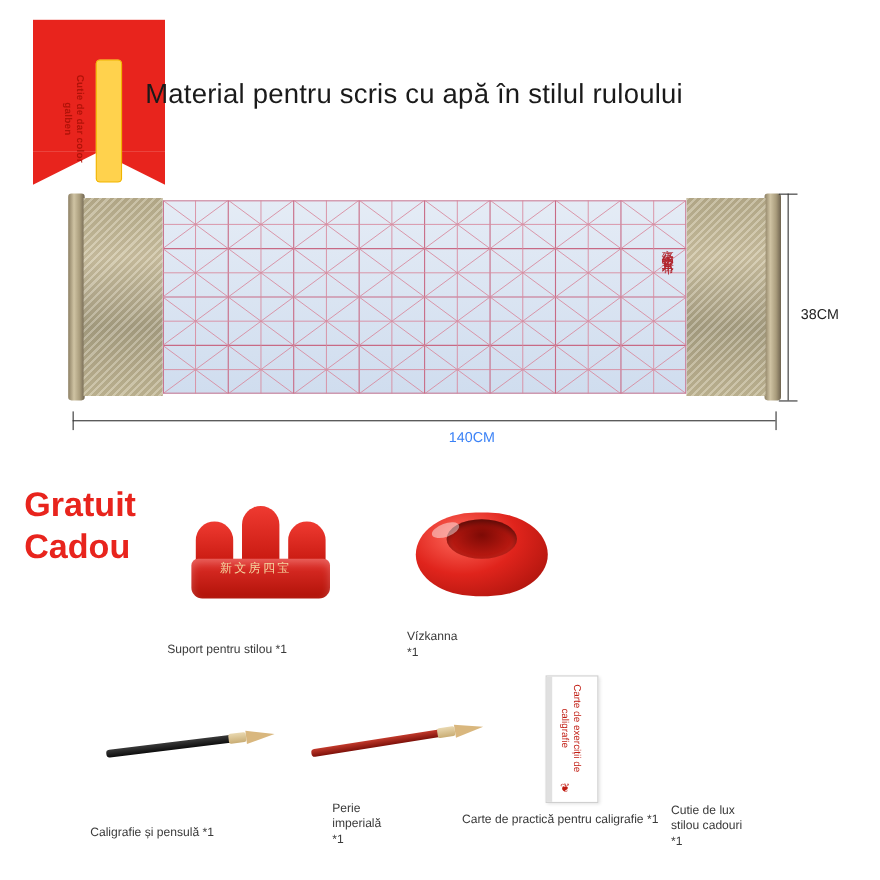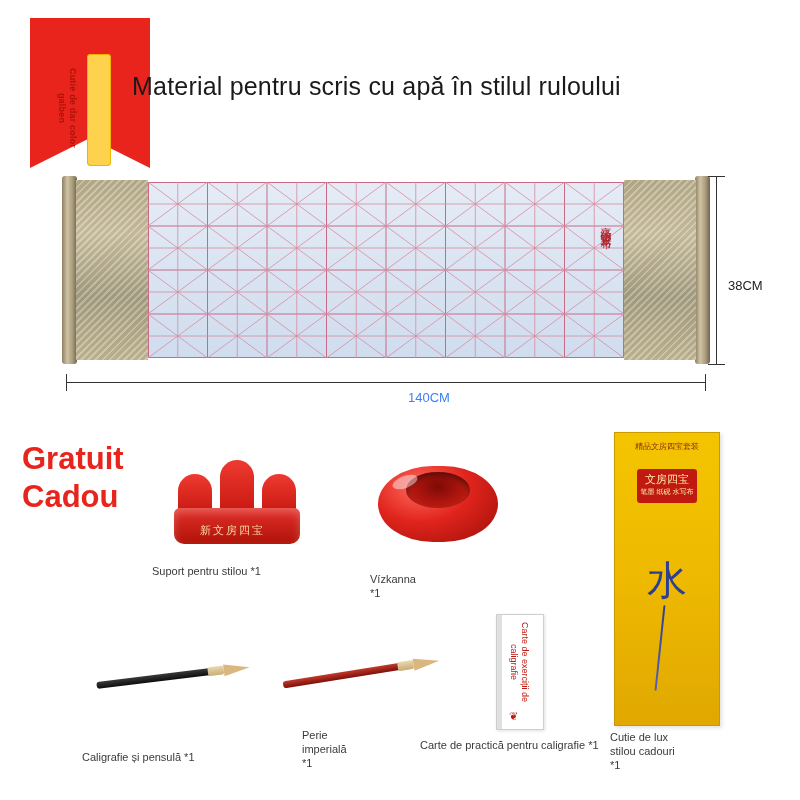--- a/index.html
+++ b/index.html
@@ -241,21 +241,21 @@
     height: 48px;
     background: linear-gradient(180deg,#ef3a31,#c4160d);
     border-radius: 17px 17px 4px 4px;
   }
   .rest-peak.p1 { left: 6px; height: 42px; }
   .rest-peak.p2 { left: 48px; height: 56px; bottom: 28px; }
   .rest-peak.p3 { left: 90px; height: 42px; }
   .rest-mark {
     position: absolute;
     left: 26px;
-    bottom: 6px;
+    bottom: 20px;
     font-size: 11px;
     color: #f4d7a0;
     letter-spacing: 2px;
   }
 
   
   .water-pot {
     position: absolute;
     left: 378px;
     top: 458px;
@@ -556,21 +556,21 @@
   </div>
 
   <div class="brush-rest">
     <div class="rest-peak p1"></div>
     <div class="rest-peak p2"></div>
     <div class="rest-peak p3"></div>
     <div class="rest-base">
       <div class="rest-mark">新文房四宝</div>
     </div>
   </div>
-  <div class="item-caption" style="left:152px; top:564px; width:170px;">Suport pentru stilou *1</div>
+  <div class="item-caption" style="left:152px; top:584px; width:170px;">Suport pentru stilou *1</div>
 
   <div class="water-pot">
     <div class="pot-body"></div>
     <div class="pot-inner"></div>
     <div class="pot-gloss"></div>
   </div>
   <div class="item-caption" style="left:370px; top:572px; width:136px;">
     <div>Vízkanna</div>
     <div>*1</div>
   </div>
@@ -593,28 +593,19 @@
     <div>*1</div>
   </div>
 
   <div class="practice-book">
     <div class="practice-book-spine"></div>
     <div class="book-label">Carte de exerciții de caligrafie</div>
     <div class="book-stamp">❦</div>
   </div>
   <div class="item-caption" style="left:420px; top:738px; width:200px;">Carte de practică pentru caligrafie *1</div>
 
-  <div class="gift-box">
-    <div class="box-top-text">精品文房四宝套装</div>
-    <div class="box-seal">
-      <span>文房四宝</span>
-      <small>笔墨 纸砚 水写布</small>
-    </div>
-    <div class="box-glyph">水</div>
-    <div class="box-stroke"></div>
-  </div>
   <div class="item-caption" style="left:610px; top:730px; width:116px;">
     <div>Cutie de lux</div>
     <div>stilou cadouri</div>
     <div>*1</div>
   </div>
 
 </div>
 
 </body></html>

